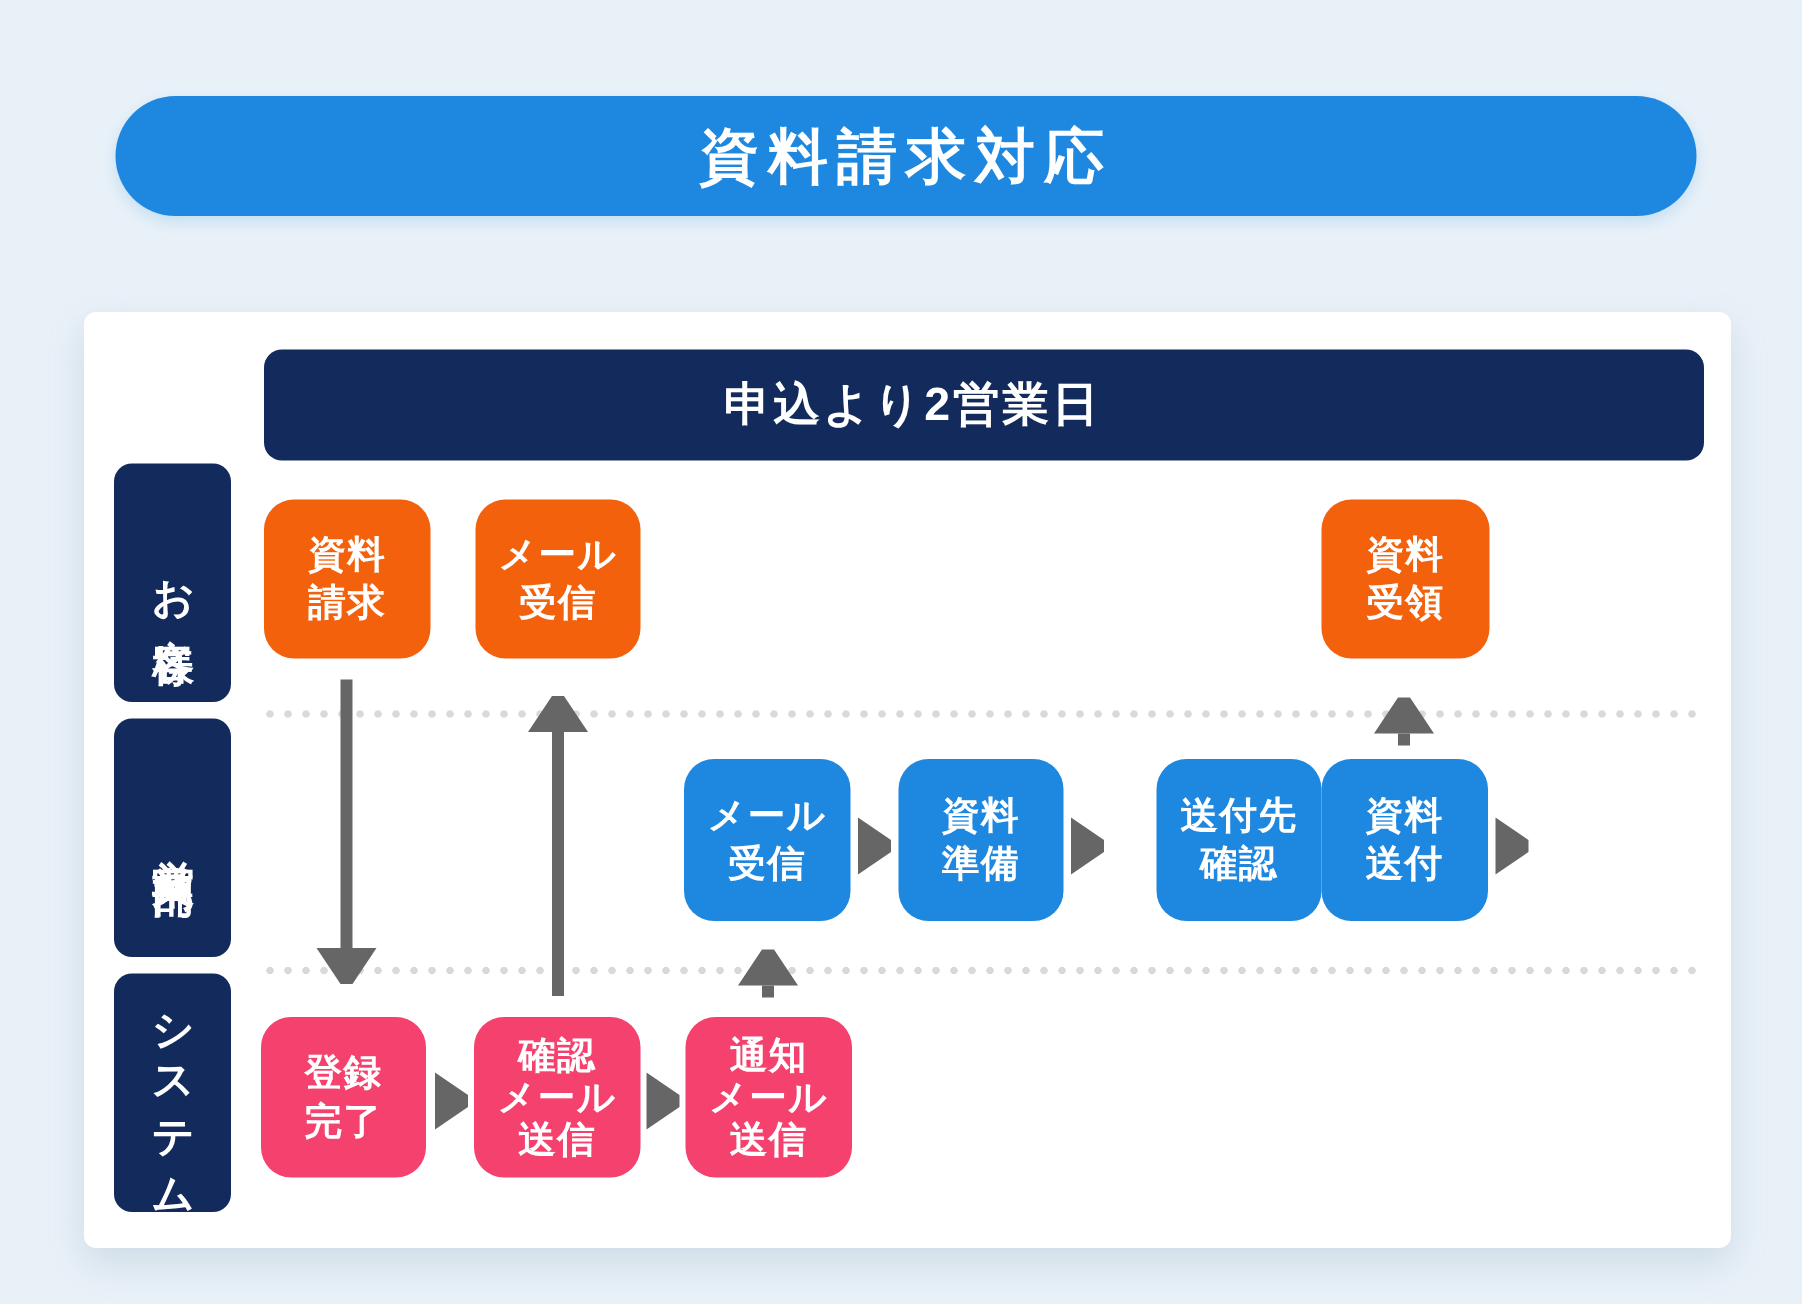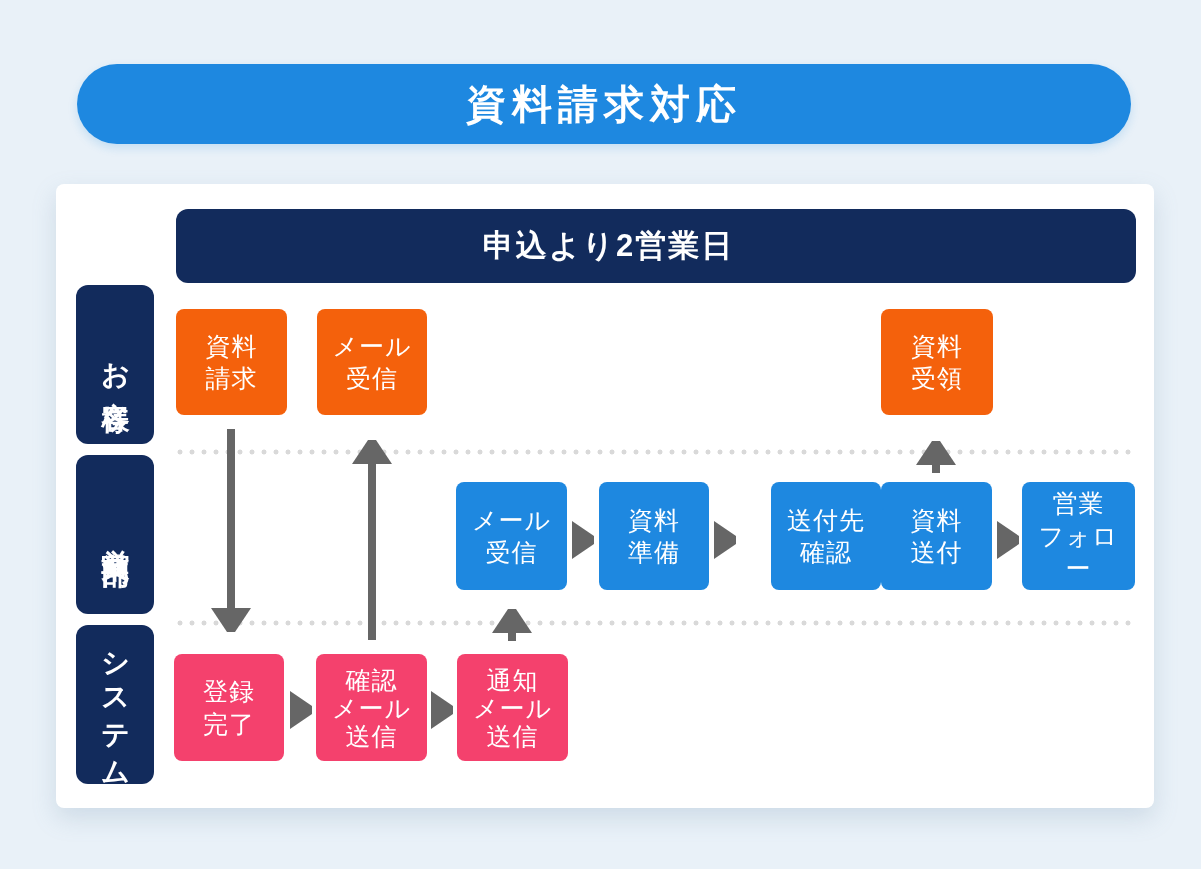--- a/index.html
+++ b/index.html
@@ -22,21 +22,21 @@
     background:var(--blue);border-radius:40px;
     display:flex;align-items:center;justify-content:center;
     box-shadow:0 4px 10px rgba(30,136,224,0.18);
   }
   .title-pill .title-text{
     color:var(--white);font-size:40px;font-weight:800;letter-spacing:6px;
   }
 
   
   .panel{
-    position:absolute;left:52px;top:180px;width:1098px;height:624px;
+    position:absolute;left:52px;top:204px;width:1098px;height:624px;
     background:var(--panel);border-radius:8px;
     box-shadow:0 10px 24px rgba(108,140,170,0.22);
   }
 
   
   .duration-bar{
     position:absolute;left:120px;top:25px;width:960px;height:74px;
     background:var(--navy);border-radius:12px;
     display:flex;align-items:center;justify-content:center;
   }
@@ -61,23 +61,23 @@
   .lane-divider{
     position:absolute;left:118px;width:960px;height:6px;z-index:1;
     background-image:radial-gradient(circle, var(--dot) 2.3px, transparent 2.7px);
     background-size:12px 6px;background-repeat:repeat-x;background-position:0 center;
   }
   .divider-1{top:264px;}
   .divider-2{top:435px;}
 
   
   .box{
-    position:absolute;border-radius:8px;z-index:3;
+    position:absolute;border-radius:20px;z-index:3;
     display:flex;align-items:center;justify-content:center;text-align:center;
-    color:var(--white);font-size:25px;font-weight:400;line-height:1.3;
+    color:var(--white);font-size:25px;font-weight:700;line-height:1.3;
     white-space:pre-line;letter-spacing:1px;
   }
   .box.lines-3{line-height:1.12;}
   .box-orange{background:var(--orange);}
   .box-blue{background:var(--blue);}
   .box-pink{background:var(--pink);}
 
   .row-customer{top:125px;height:106px;}
   .row-sales{top:298px;height:108px;}
   .row-system{top:470px;height:107px;}
@@ -136,22 +136,20 @@
 受領</div>
 
     <div class="box box-blue row-sales" style="left:400px;width:111px;">メール
 受信</div>
     <div class="box box-blue row-sales" style="left:543px;width:110px;">資料
 準備</div>
     <div class="box box-blue row-sales" style="left:685px;width:110px;margin-left:30px;">送付先
 確認</div>
     <div class="box box-blue row-sales" style="left:825px;width:111px;">資料
 送付</div>
-    <div class="box box-blue row-sales" style="left:966px;width:113px;">営業
-フォロー</div>
 
     <div class="box box-pink row-system" style="left:118px;width:110px;text-align:right;">登録
 完了</div>
     <div class="box box-pink row-system lines-3" style="left:260px;width:111px;">確認
 メール
 送信</div>
     <div class="box box-pink row-system lines-3" style="left:401px;width:111px;">通知
 メール
 送信</div>
 

